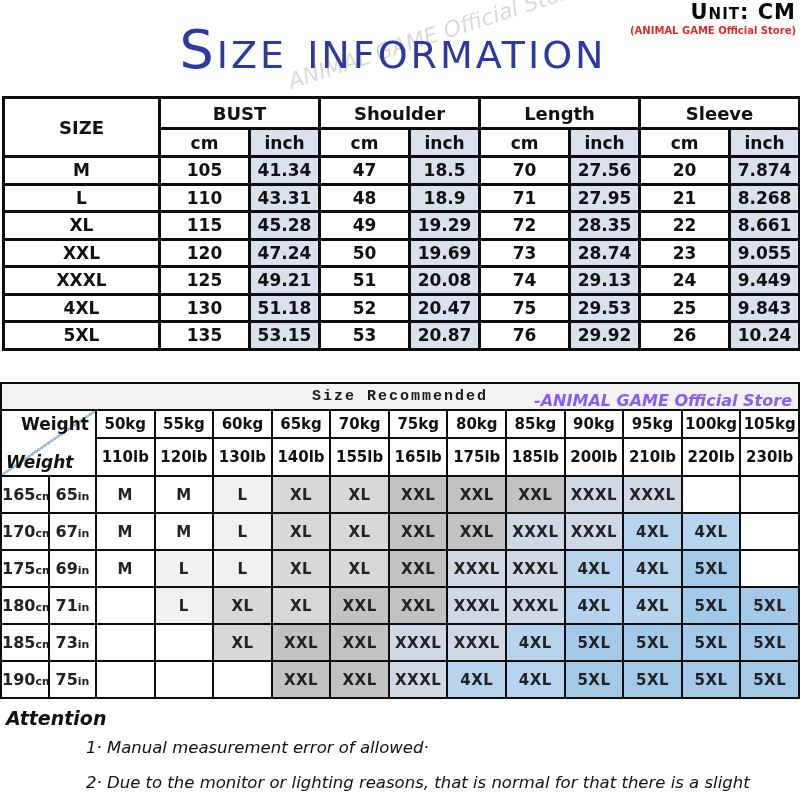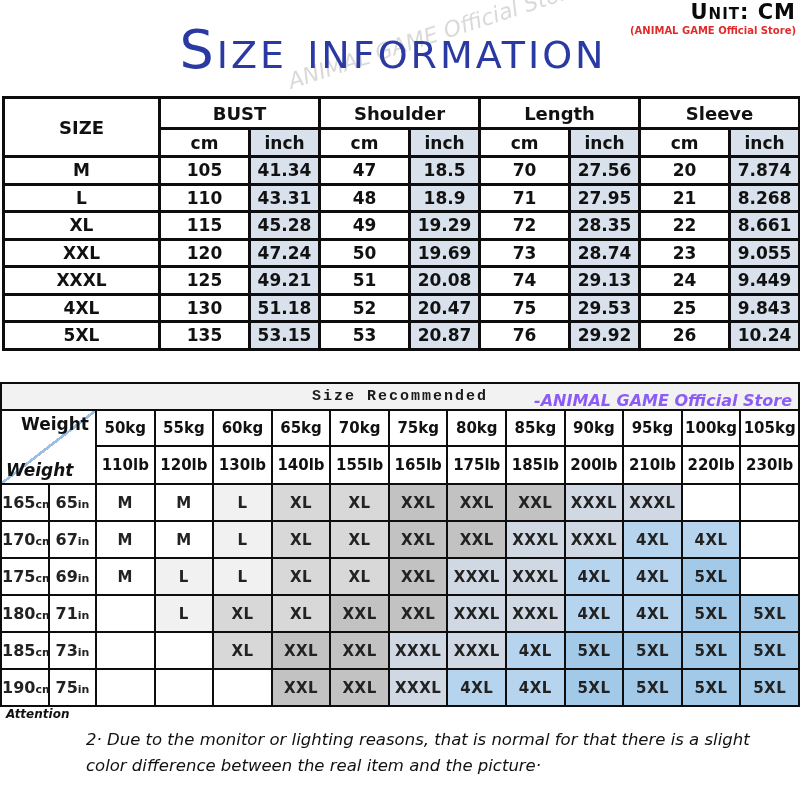--- a/index.html
+++ b/index.html
@@ -61,39 +61,39 @@
   .rec-title-cell{
     background:var(--header-gray);height:27px;position:relative;
     font-family:"Liberation Mono","DejaVu Sans Mono",monospace;
     font-weight:700;font-size:21px;letter-spacing:2px;color:#1a1a1a;
   }
   .rec-store{
     position:absolute;right:6px;top:7px;
     font-family:"DejaVu Sans",sans-serif;
     font-size:16px;font-style:italic;font-weight:700;letter-spacing:0;color:#8b5cf6;
   }
-  .rec-table thead th.w-kg{height:36px;font-weight:700;}
+  .rec-table thead th.w-kg{height:28px;font-weight:700;}
   .rec-table thead th.w-lb{height:38px;font-weight:700;}
   .corner-cell{position:relative;background:
     linear-gradient(to bottom right,transparent 48.8%,#9dbede 48.8%,#9dbede 51.2%,transparent 51.2%);}
   .corner-top{position:absolute;top:3px;right:6px;font-size:17px;font-weight:600;}
   .corner-bottom{position:absolute;bottom:3px;left:4px;font-style:italic;font-size:17px;font-weight:600;}
   .rec-table tbody td{height:37px;font-weight:600;letter-spacing:.5px;color:#222;}
   .rec-table tbody td.h-cm,.rec-table tbody td.h-in{font-weight:700;letter-spacing:0;font-size:16px;}
   .rec-table .unit{font-size:11px;font-weight:600;}
   .sz-l{background:var(--sz-l);}
   .sz-xl{background:var(--sz-xl);}
   .sz-xxl{background:var(--sz-xxl);}
   .sz-xxxl{background:var(--sz-xxxl);}
   .sz-4xl{background:var(--sz-4xl);}
   .sz-5xl{background:var(--sz-5xl);}
 
   
   .attention{position:absolute;top:707px;left:6px;width:780px;font-style:italic;}
-  .attention-title{font-size:12px;font-weight:600;margin:0 0 6px 0;}
+  .attention-title{font-size:19px;font-weight:600;margin:0 0 6px 0;}
   .attention-item{font-size:16.5px;margin:0 0 9px 80px;line-height:1.55;}
 </style>
 </head>
 <body>
 
 <div class="unit-box">
   <div class="unit-main">Unit: CM</div>
   <div class="unit-store">(ANIMAL GAME Official Store)</div>
 </div>
 <div class="watermark">ANIMAL GAME Official Store</div>
@@ -363,14 +363,15 @@
         <td class="sz-5xl">5XL</td>
         <td class="sz-5xl">5XL</td>
         <td class="sz-5xl">5XL</td>
         <td class="sz-5xl">5XL</td>
       </tr>
     </tbody>
 </table>
 
 <div class="attention">
   <p class="attention-title">Attention</p>
+  <p class="attention-item">1·  Manual measurement error of allowed·</p>
   <p class="attention-item">2·   Due to the monitor or lighting reasons, that is normal for that there is a slight color difference between the real item and the picture·</p>
 </div>
 
 </body></html>

